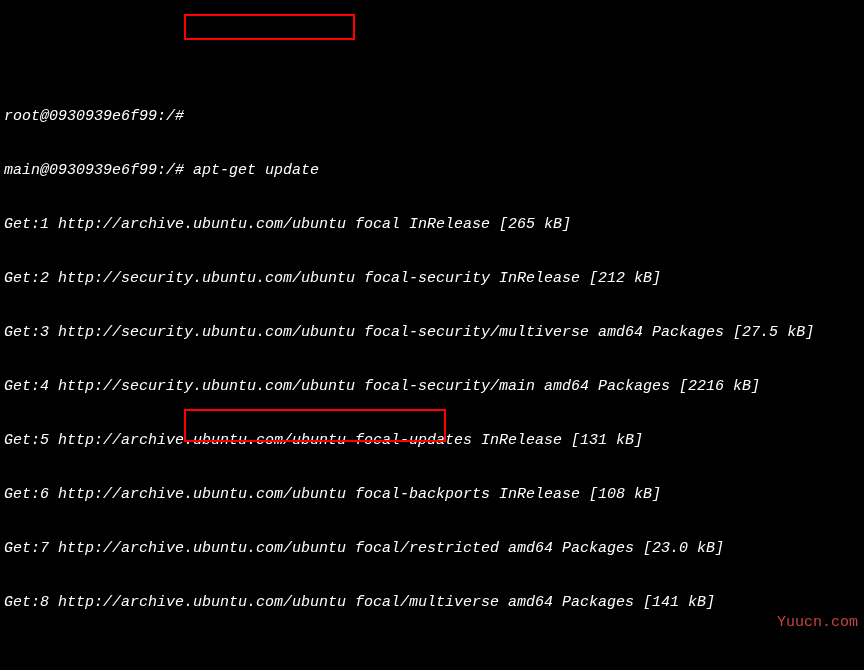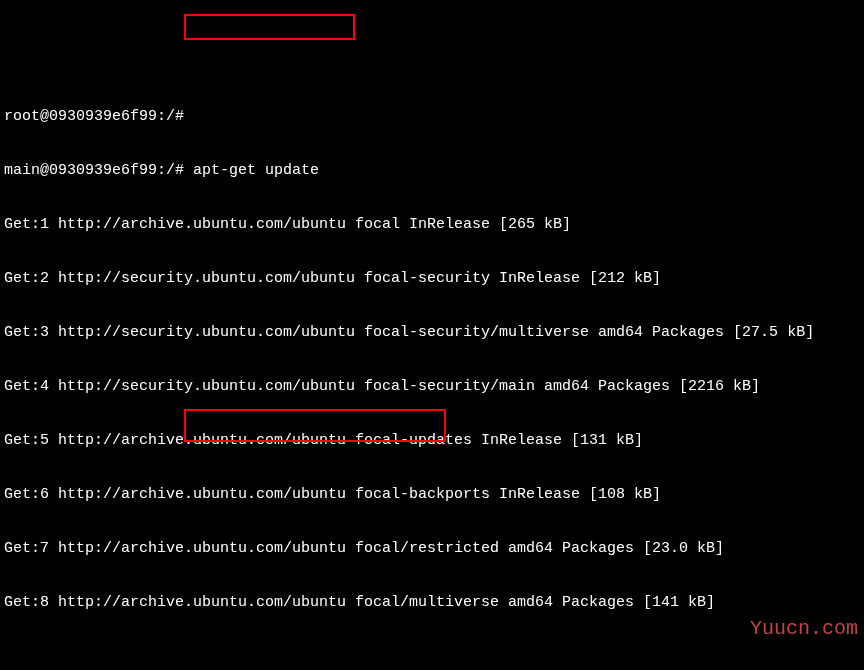--- a/index.html
+++ b/index.html
@@ -14,34 +14,35 @@
     height: 670px;
     overflow: hidden;
     position: relative;
     white-space: pre;
   }
   .terminal {
     padding: 0 4px;
   }
   .line {
     display: block;
+    font-style: italic;
   }
   .highlight-box {
     position: absolute;
     border: 2px solid #ff0000;
     background: transparent;
     pointer-events: none;
   }
   .watermark {
     position: absolute;
     right: 6px;
-    bottom: 32px;
+    bottom: 38px;
     color: #d04848;
     font-family: "Courier New", monospace;
-    font-size: 20px;
+    font-size: 15px;
     opacity: 0.95;
   }
 </style>
 </head>
 <body>
 
 
 
 <div class="terminal">
   <span class="line">root@0930939e6f99:/#</span>

